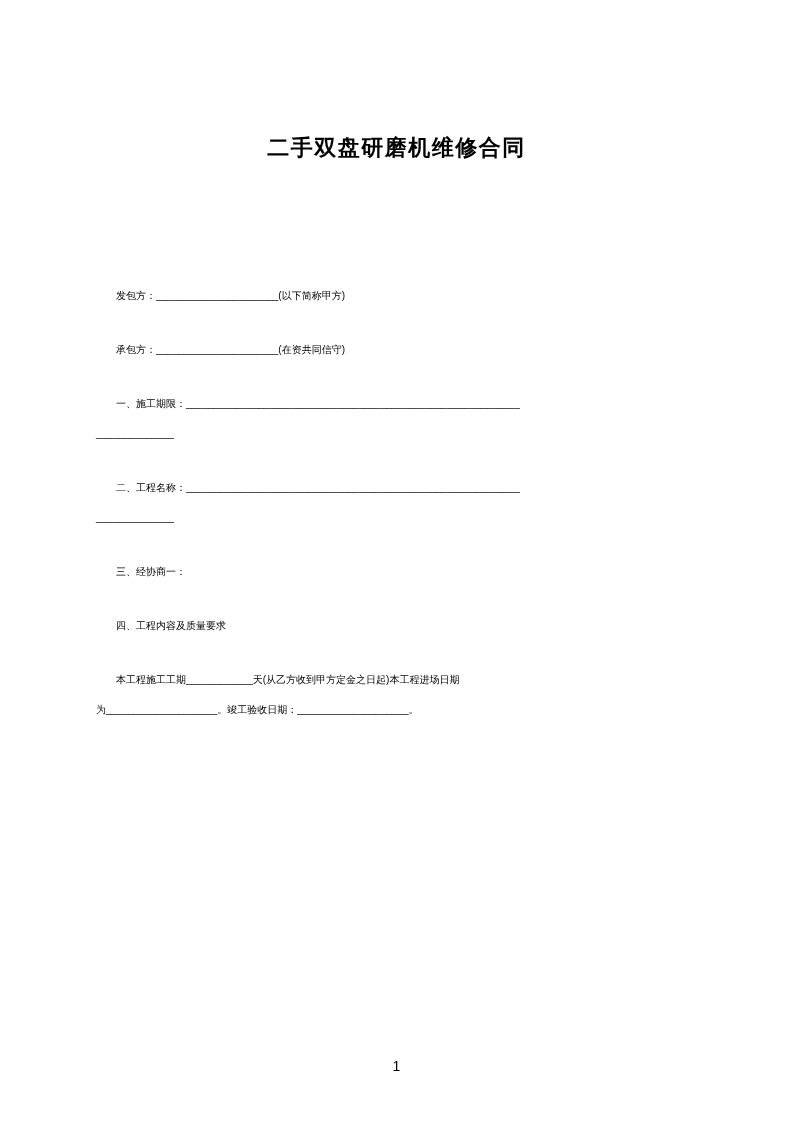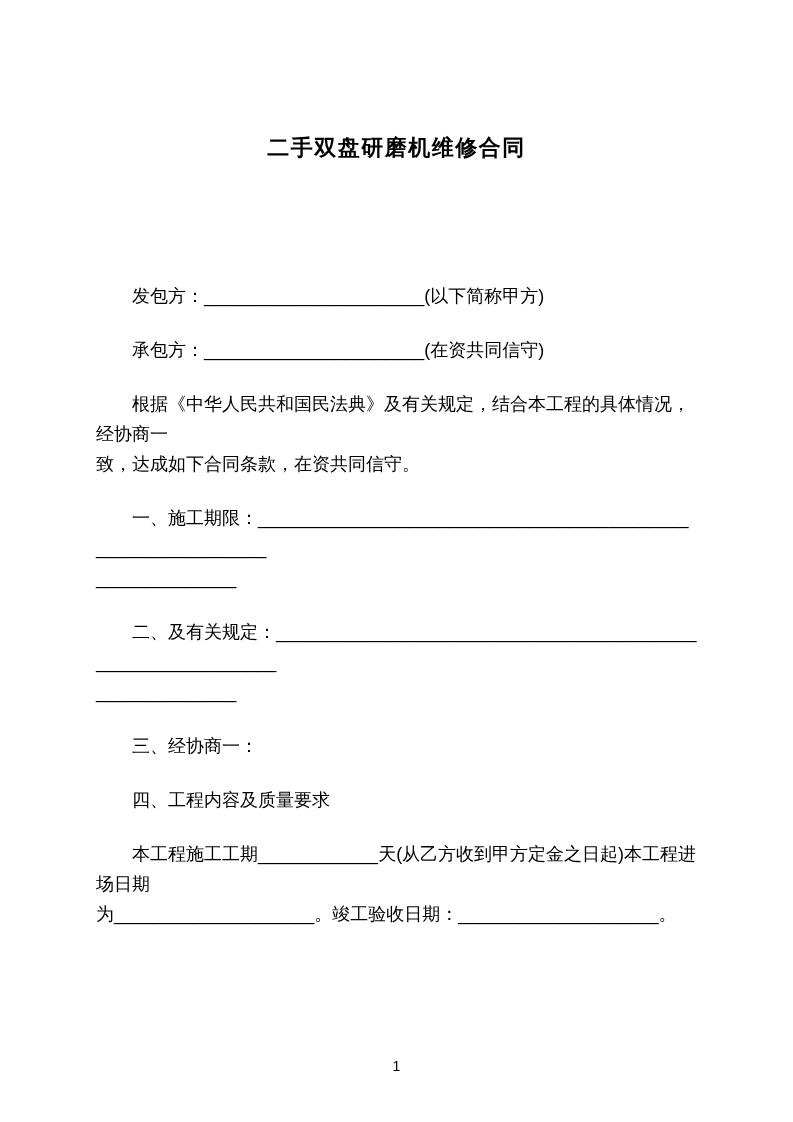--- a/index.html
+++ b/index.html
@@ -21,21 +21,21 @@
   }
   .doc-title {
     margin: 0 0 118px 0;
     text-align: center;
     font-size: 22px;
     font-weight: bold;
     letter-spacing: 1.5px;
   }
   .para {
     margin: 0 0 24px 0;
-    font-size: 18px;
+    font-size: 10px;
     line-height: 30px;
     text-indent: 2em;
     white-space: pre-wrap;
     word-break: break-all;
     font-weight: normal;
   }
   .page-number {
     position: absolute;
     left: 0;
     bottom: 48px;
@@ -46,25 +46,23 @@
 </style>
 </head>
 <body>
 
 <div class="page">
 
   <h1 class="doc-title">二手双盘研磨机维修合同</h1>
 
   <p class="para">发包方：______________________(以下简称甲方)</p>
   <p class="para">承包方：______________________(在资共同信守)</p>
-  <p class="para">根据《中华人民共和国民法典》及有关规定，结合本工程的具体情况，经协商一
-致，达成如下合同条款，在资共同信守。</p>
   <p class="para">一、施工期限：____________________________________________________________
 ______________</p>
-  <p class="para">二、及有关规定：____________________________________________________________
+  <p class="para">二、工程名称：____________________________________________________________
 ______________</p>
   <p class="para">三、经协商一：</p>
   <p class="para">四、工程内容及质量要求</p>
   <p class="para">本工程施工工期____________天(从乙方收到甲方定金之日起)本工程进场日期
 为____________________。竣工验收日期：____________________。</p>
 
   <div class="page-number">1</div>
 
 </div>
 

